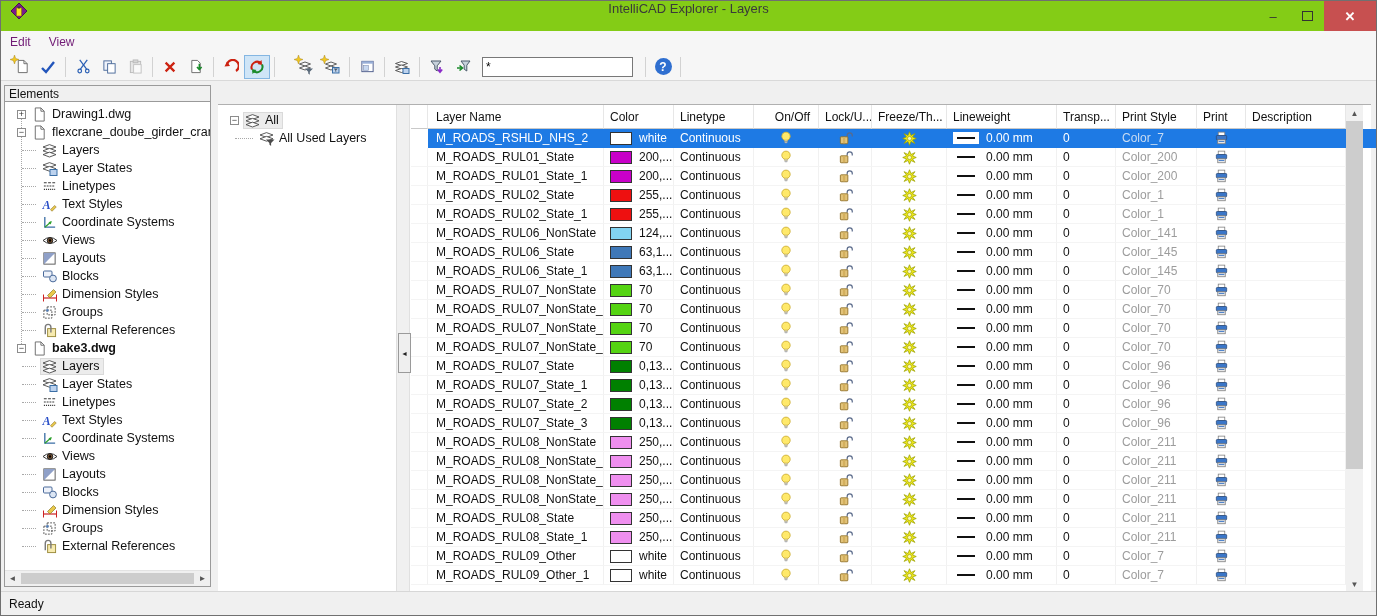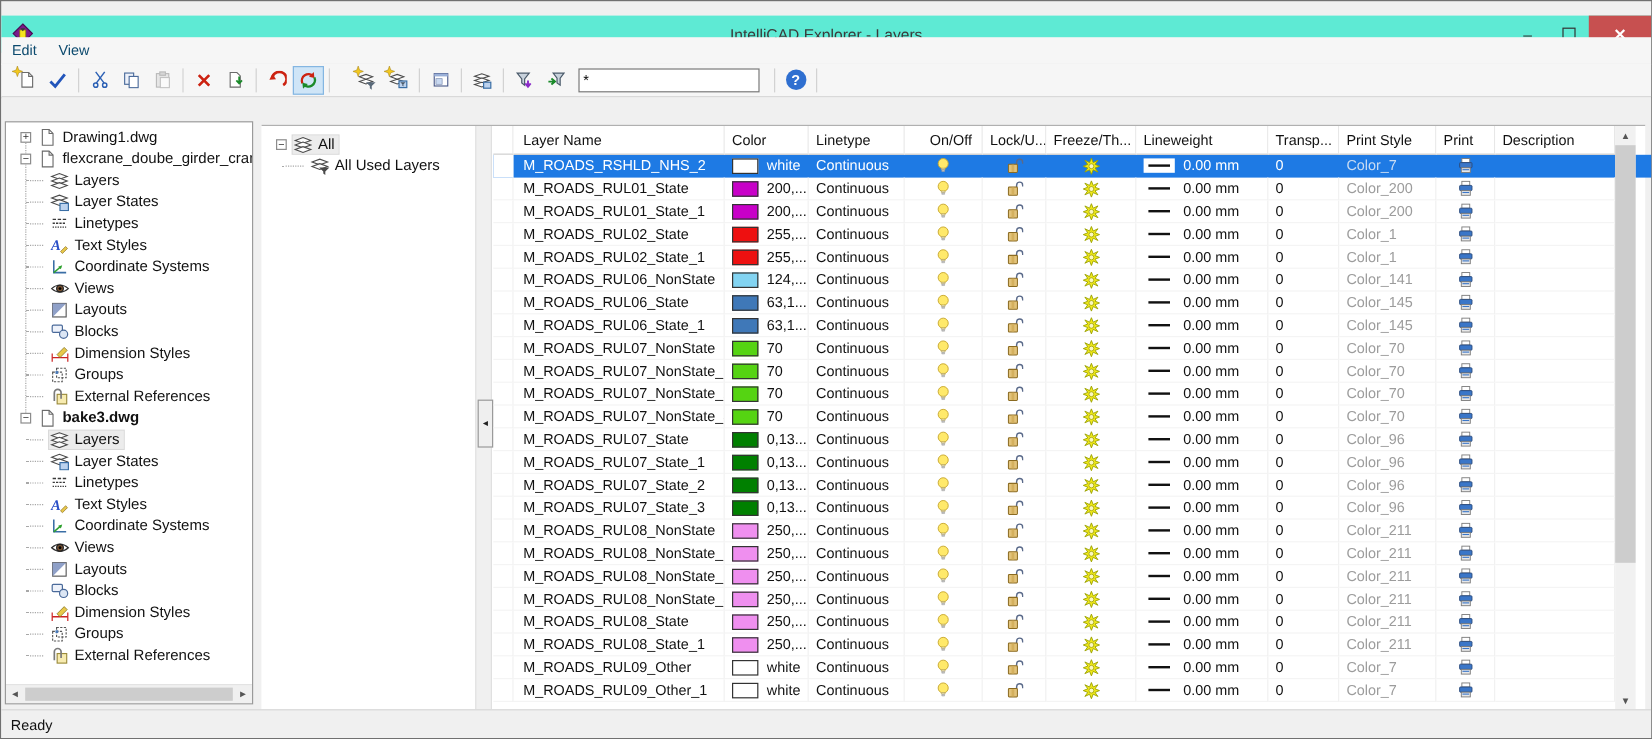--- a/index.html
+++ b/index.html
@@ -1,27 +1,27 @@
 <!DOCTYPE html>
 <html><head>
 <meta charset="utf-8">
 <style>
   html,body{margin:0;padding:0;background:#9a9a9a;font-family:"Liberation Sans",sans-serif;}
   .window{position:relative;width:1377px;height:616px;background:#f0f0f0;border:1px solid #707070;box-sizing:border-box;overflow:hidden;}
   
-  .titlebar{position:absolute;left:0;top:0;right:0;height:30px;background:#5eead4;border-bottom:1px solid #b3b3b3;display:flex;align-items:center;margin-top:12px;}
+  .titlebar{position:absolute;left:0;top:0;right:0;height:30px;background:#84cc16;border-bottom:1px solid #b3b3b3;display:flex;}
   .app-icon{width:20px;height:20px;margin-left:8px;display:flex;align-items:center;justify-content:center;}
   .title{position:absolute;left:0;right:0;text-align:center;font-size:13px;color:#3a3a3a;pointer-events:none;}
   .win-controls{position:absolute;right:0;top:0;height:30px;display:flex;}
   .win-btn{width:34px;height:30px;display:flex;align-items:center;justify-content:center;font-size:13px;color:#333;background:transparent;border:none;}
   .win-btn .maxbox{width:9px;height:8px;border:1px solid #333;display:block;}
   .win-btn.close{width:52px;background:#c75050;color:#fff;font-size:13px;font-weight:bold;}
   
   .menubar{position:absolute;left:0;top:30px;right:0;height:22px;background:#f6f6f6;display:flex;align-items:center;border-bottom:1px solid #ededed;}
-  .menu-item{font-size:12px;color:#0c4a6e;padding:3px 9px;}
+  .menu-item{font-size:12px;color:#701a75;padding:3px 9px;}
   
   .toolbar{position:absolute;left:0;top:52px;right:0;height:28px;background:#f6f6f6;border-bottom:1px solid #d9d9d9;display:flex;align-items:center;padding-left:8px;box-sizing:border-box;}
   .tb{width:26px;height:24px;border:1px solid transparent;background:transparent;display:flex;align-items:center;justify-content:center;position:relative;padding:0;}
   .tb.active{background:#cfe5f7;border:1px solid #84b6e2;}
   .tb.disabled{opacity:.55;filter:grayscale(.6);}
   .tsep{width:1px;height:20px;background:#d2d2d2;margin:0 4px;}
   .tgap{width:14px;}
   .tfilter{width:143px;height:18px;border:1px solid #787878;font-size:12px;font-family:"Liberation Sans",sans-serif;padding:0 3px;margin-left:6px;margin-right:8px;}
   .helpdisc{width:17px;height:17px;border-radius:50%;background:#2f6fd0;color:#fff;font-weight:bold;font-size:12px;display:flex;align-items:center;justify-content:center;}
   .spark{position:absolute;left:0;top:-1px;}
@@ -264,20 +264,21 @@
       </button>
     <input class="tfilter" type="text" value="*" style="">
     <div class="tsep"></div>
     <button class="tb">
         <span class="helpdisc">?</span>
       </button>
     <div class="tsep"></div>
   </div>
 
   <div class="main">
+    <div class="elements-header">Elements</div>
     <div class="tree-box">
       <div class="ltree" id="left-tree">
           <div class="trunk" style="top:9px;height:234px;"></div>
           <div class="trow2">
             <span class="expander">+</span>
             <span class="ind0"></span>
             <span class="ic ticon">
               <svg width="15" height="15" viewBox="0 0 16 16">
                 <path d="M3.5 1 h6 l3.5 3.5 v10.5 h-9.5 z" fill="#fff" stroke="#6b6b6b"></path>
                 <path d="M9.5 1 v3.5 h3.5" fill="none" stroke="#6b6b6b"></path>

